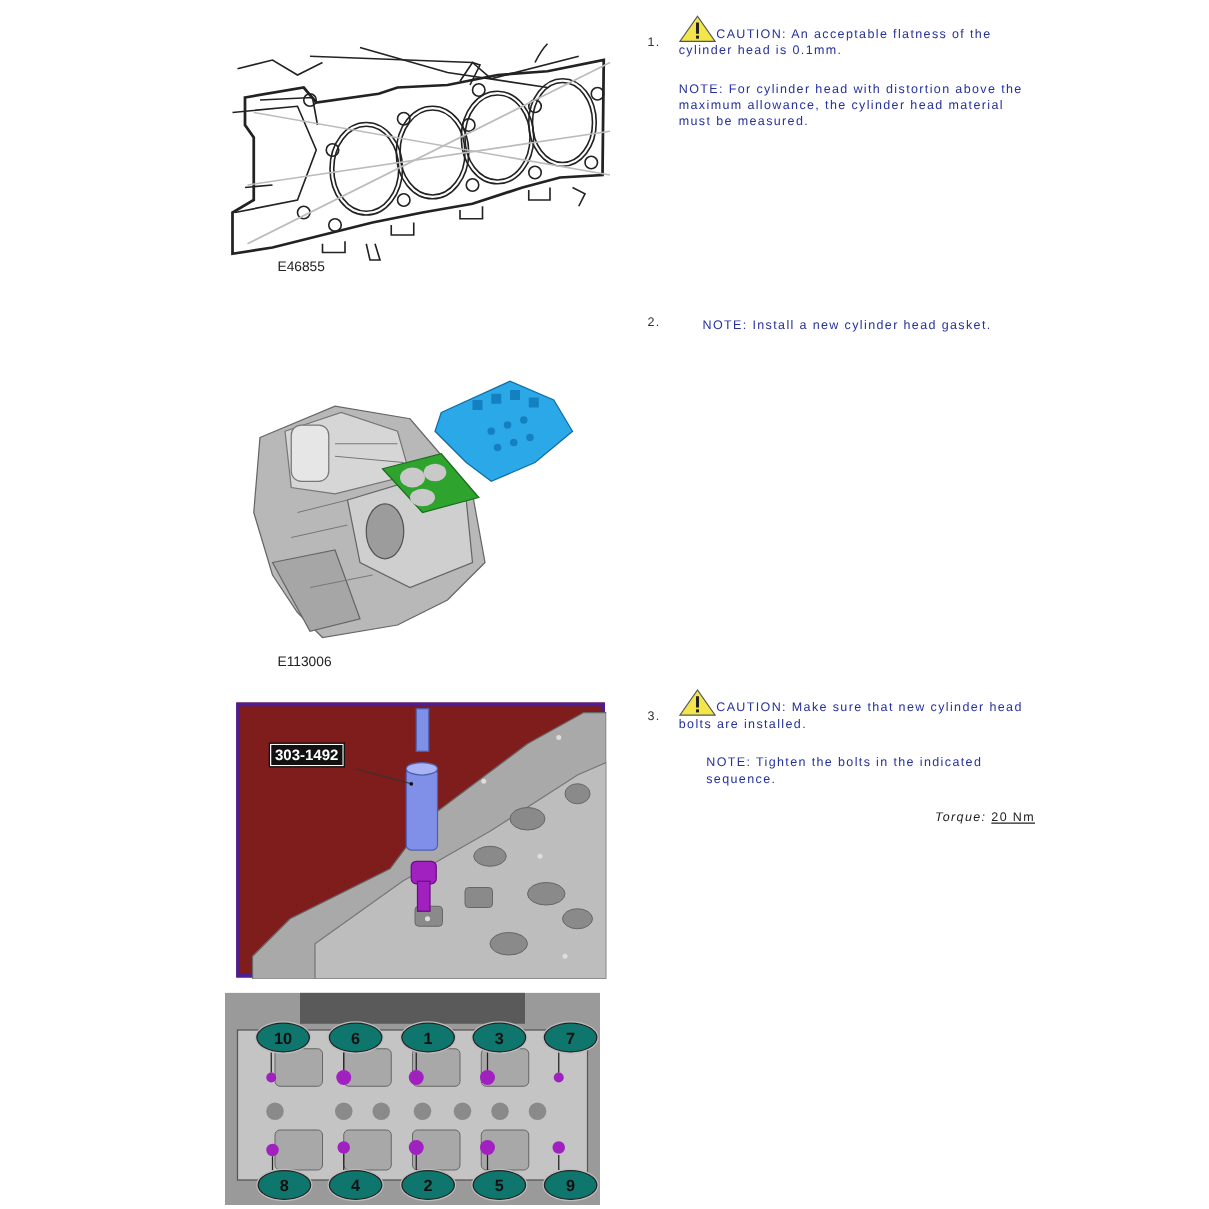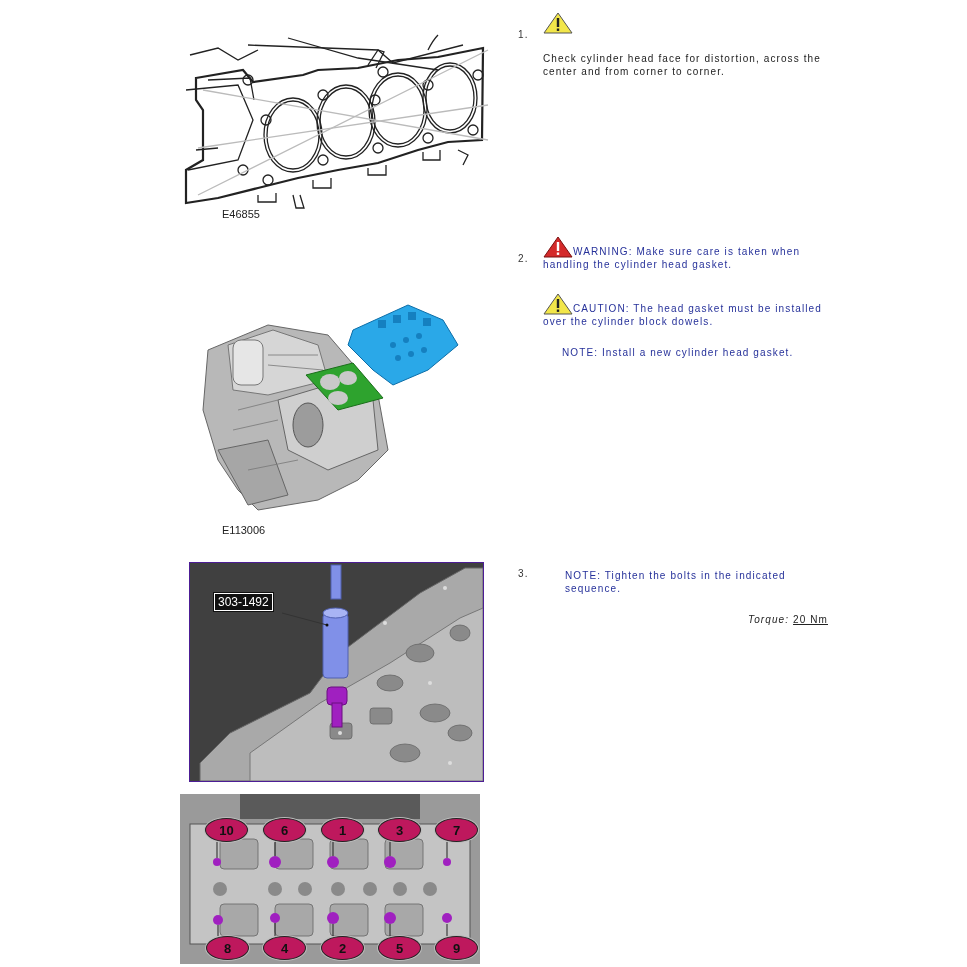--- a/index.html
+++ b/index.html
@@ -11,23 +11,23 @@
 
   .step { position: absolute; left: 518px; width: 310px; font-size: 10px; letter-spacing: 1.1px; line-height: 13px; }
   .step-num { position: absolute; left: 0; top: 6px; color: #333; font-size: 10px; }
   .para { position: relative; margin-left: 25px; color: #26319a; }
   .para.black { color: #222; }
   .para .icon { display: inline-block; width: 30px; height: 22px; vertical-align: bottom; margin-right: 0; }
   .torque { color: #222; }
   .torque i { font-style: italic; }
   .torque u { text-decoration: underline; }
 
-  .framed { border: 1px solid #4c1d95; background: #404040; }
+  .framed { border: 3px solid #4c1d95; background: #7f1d1d; font-weight: bold; }
   .callout-tag { position: absolute; background: #111; color: #fff; font-size: 12px; padding: 1px 3px; font-family: "Liberation Sans", sans-serif; border: 1px solid #fff; outline: 1px solid #111; }
-  .seq-badge { position: absolute; width: 43px; height: 24px; border-radius: 50%; background: #be185d; border: 1.5px solid #222; font-size: 13px; font-weight: bold; display: flex; align-items: center; justify-content: center; color: #111; box-shadow: 0 0 0 1px #bbb; }
+  .seq-badge { position: absolute; width: 43px; height: 24px; border-radius: 50%; background: #0f766e; border: 1.5px solid #222; font-size: 13px; font-weight: bold; display: flex; align-items: center; justify-content: center; color: #111; box-shadow: 0 0 0 1px #bbb; }
 </style>
 </head>
 <body>
 
 <div class="fig" style="left:178px; top:30px; width:315px; height:185px;">
   <svg width="315" height="185" viewBox="0 0 315 185">
     <g fill="none" stroke="#222" stroke-width="1.3">
       <path d="M12 25 L40 18 L60 30 L80 20"></path>
       <path d="M70 15 L200 20 L215 33 L285 15"></path>
       <path d="M110 8 L180 28 L260 40"></path>
@@ -215,44 +215,37 @@
   <span class="seq-badge" style="left:255px; top:142px;">9</span>
 </div>
 
 <div class="step" style="top:12px;">
   <span class="step-num" style="top:16px;">1.</span>
   <p class="para">
     <svg class="icon" viewBox="0 0 30 22">
         <polygon points="15,1 29,21 1,21" fill="#f2e64a" stroke="#555" stroke-width="1"></polygon>
         <rect x="13.8" y="6" width="2.4" height="9" fill="#222"></rect>
         <rect x="13.8" y="16.5" width="2.4" height="2.4" fill="#222"></rect>
-      </svg>
+      </svg><span>CAUTION: An acceptable flatness of the cylinder head is 0.1mm.</span>
   </p>
-  <p class="para black" style="margin-top:18px;">Check cylinder head face for distortion, across the center and from corner to corner.</p>
+  <p class="para" style="margin-top:18px;">NOTE: For cylinder head with distortion above the maximum allowance, the cylinder head material must be measured.</p>
 </div>
 
 <div class="step" style="top:236px;">
   <span class="step-num" style="top:16px;">2.</span>
+  <p class="para" style="margin-top:18px;padding-left:19px;">NOTE: Install a new cylinder head gasket.</p>
+</div>
+
+<div class="step" style="top:551px;">
+  <span class="step-num" style="top:16px;">3.</span>
   <p class="para">
-    <svg class="icon" viewBox="0 0 30 22">
-        <polygon points="15,1 29,21 1,21" fill="#d42a2a" stroke="#7a1010" stroke-width="1"></polygon>
-        <rect x="13.8" y="6" width="2.4" height="9" fill="#fff"></rect>
-        <rect x="13.8" y="16.5" width="2.4" height="2.4" fill="#fff"></rect>
-      </svg><span>WARNING: Make sure care is taken when handling the cylinder head gasket.</span>
-  </p>
-  <p class="para" style="margin-top:22px;">
     <svg class="icon" viewBox="0 0 30 22">
         <polygon points="15,1 29,21 1,21" fill="#f2e64a" stroke="#555" stroke-width="1"></polygon>
         <rect x="13.8" y="6" width="2.4" height="9" fill="#222"></rect>
         <rect x="13.8" y="16.5" width="2.4" height="2.4" fill="#222"></rect>
-      </svg><span>CAUTION: The head gasket must be installed over the cylinder block dowels.</span>
+      </svg><span>CAUTION: Make sure that new cylinder head bolts are installed.</span>
   </p>
-  <p class="para" style="margin-top:18px;padding-left:19px;">NOTE: Install a new cylinder head gasket.</p>
-</div>
-
-<div class="step" style="top:551px;">
-  <span class="step-num" style="top:16px;">3.</span>
   <p class="para" style="margin-top:18px;margin-left:47px;">NOTE: Tighten the bolts in the indicated sequence.</p>
   <p class="para torque" style="margin-top:18px;text-align:right;">
     <i>Torque:</i>
     <u>20 Nm</u>
   </p>
 </div>
 
 </body></html>

